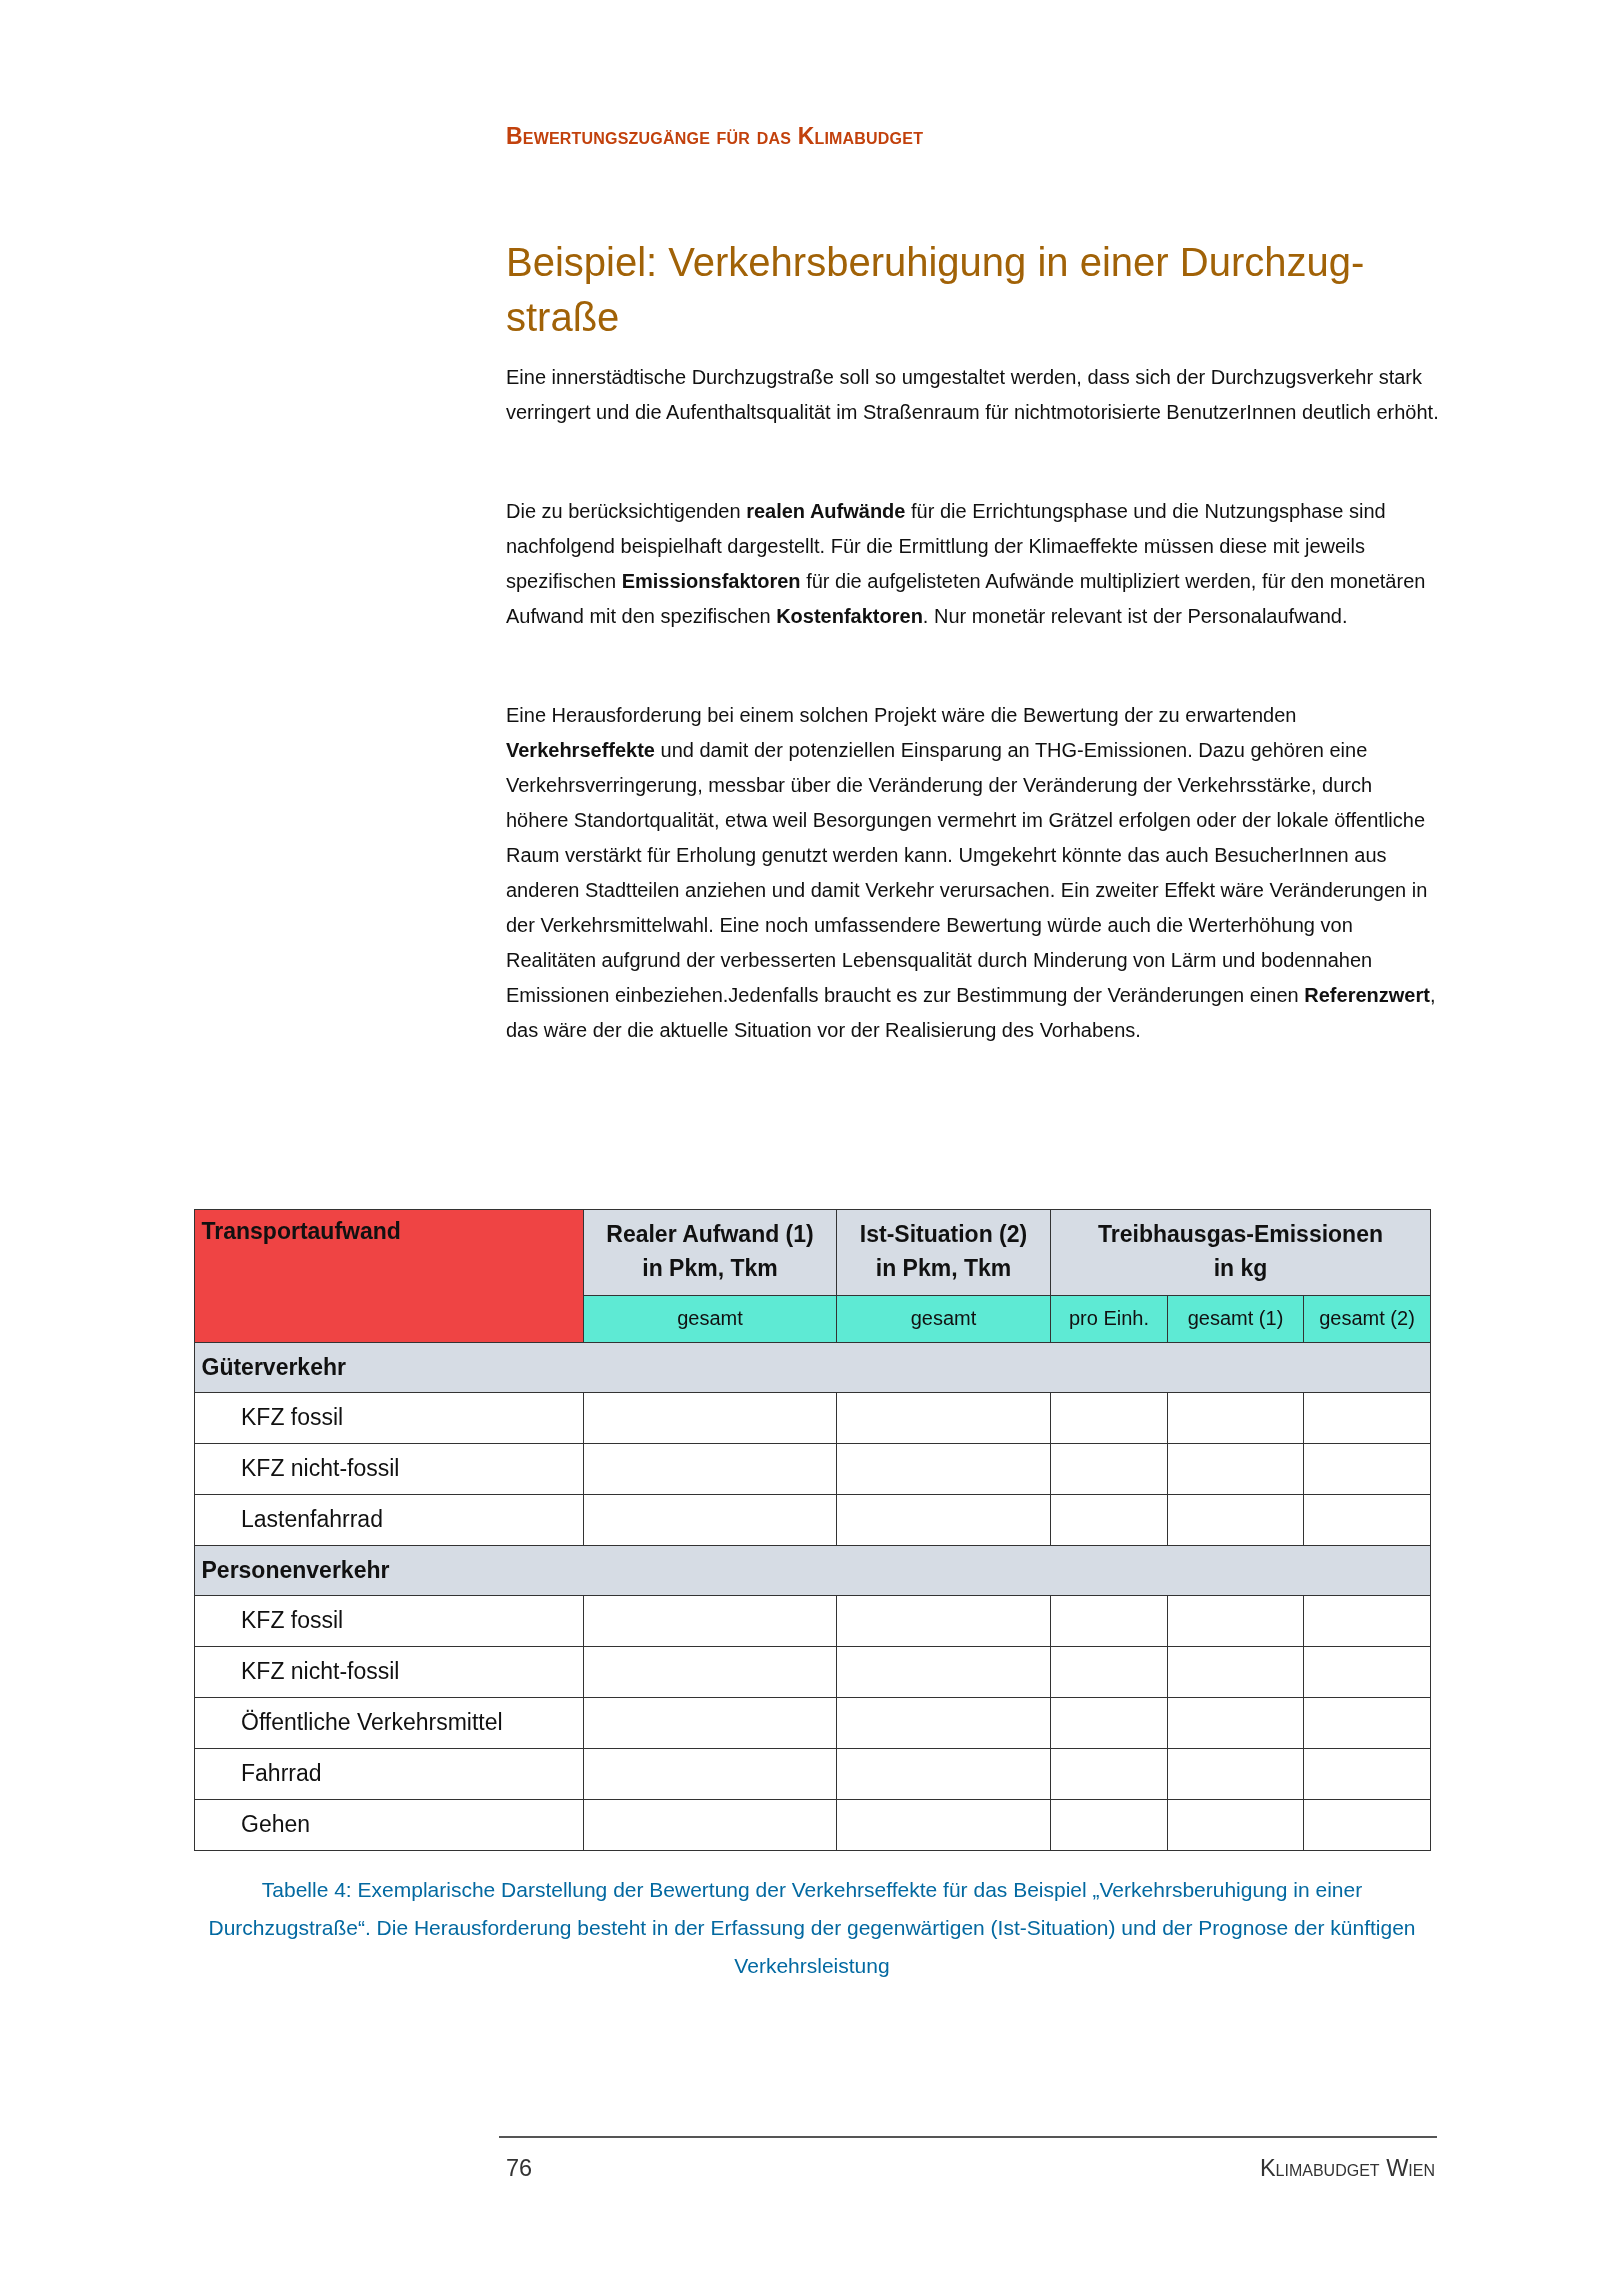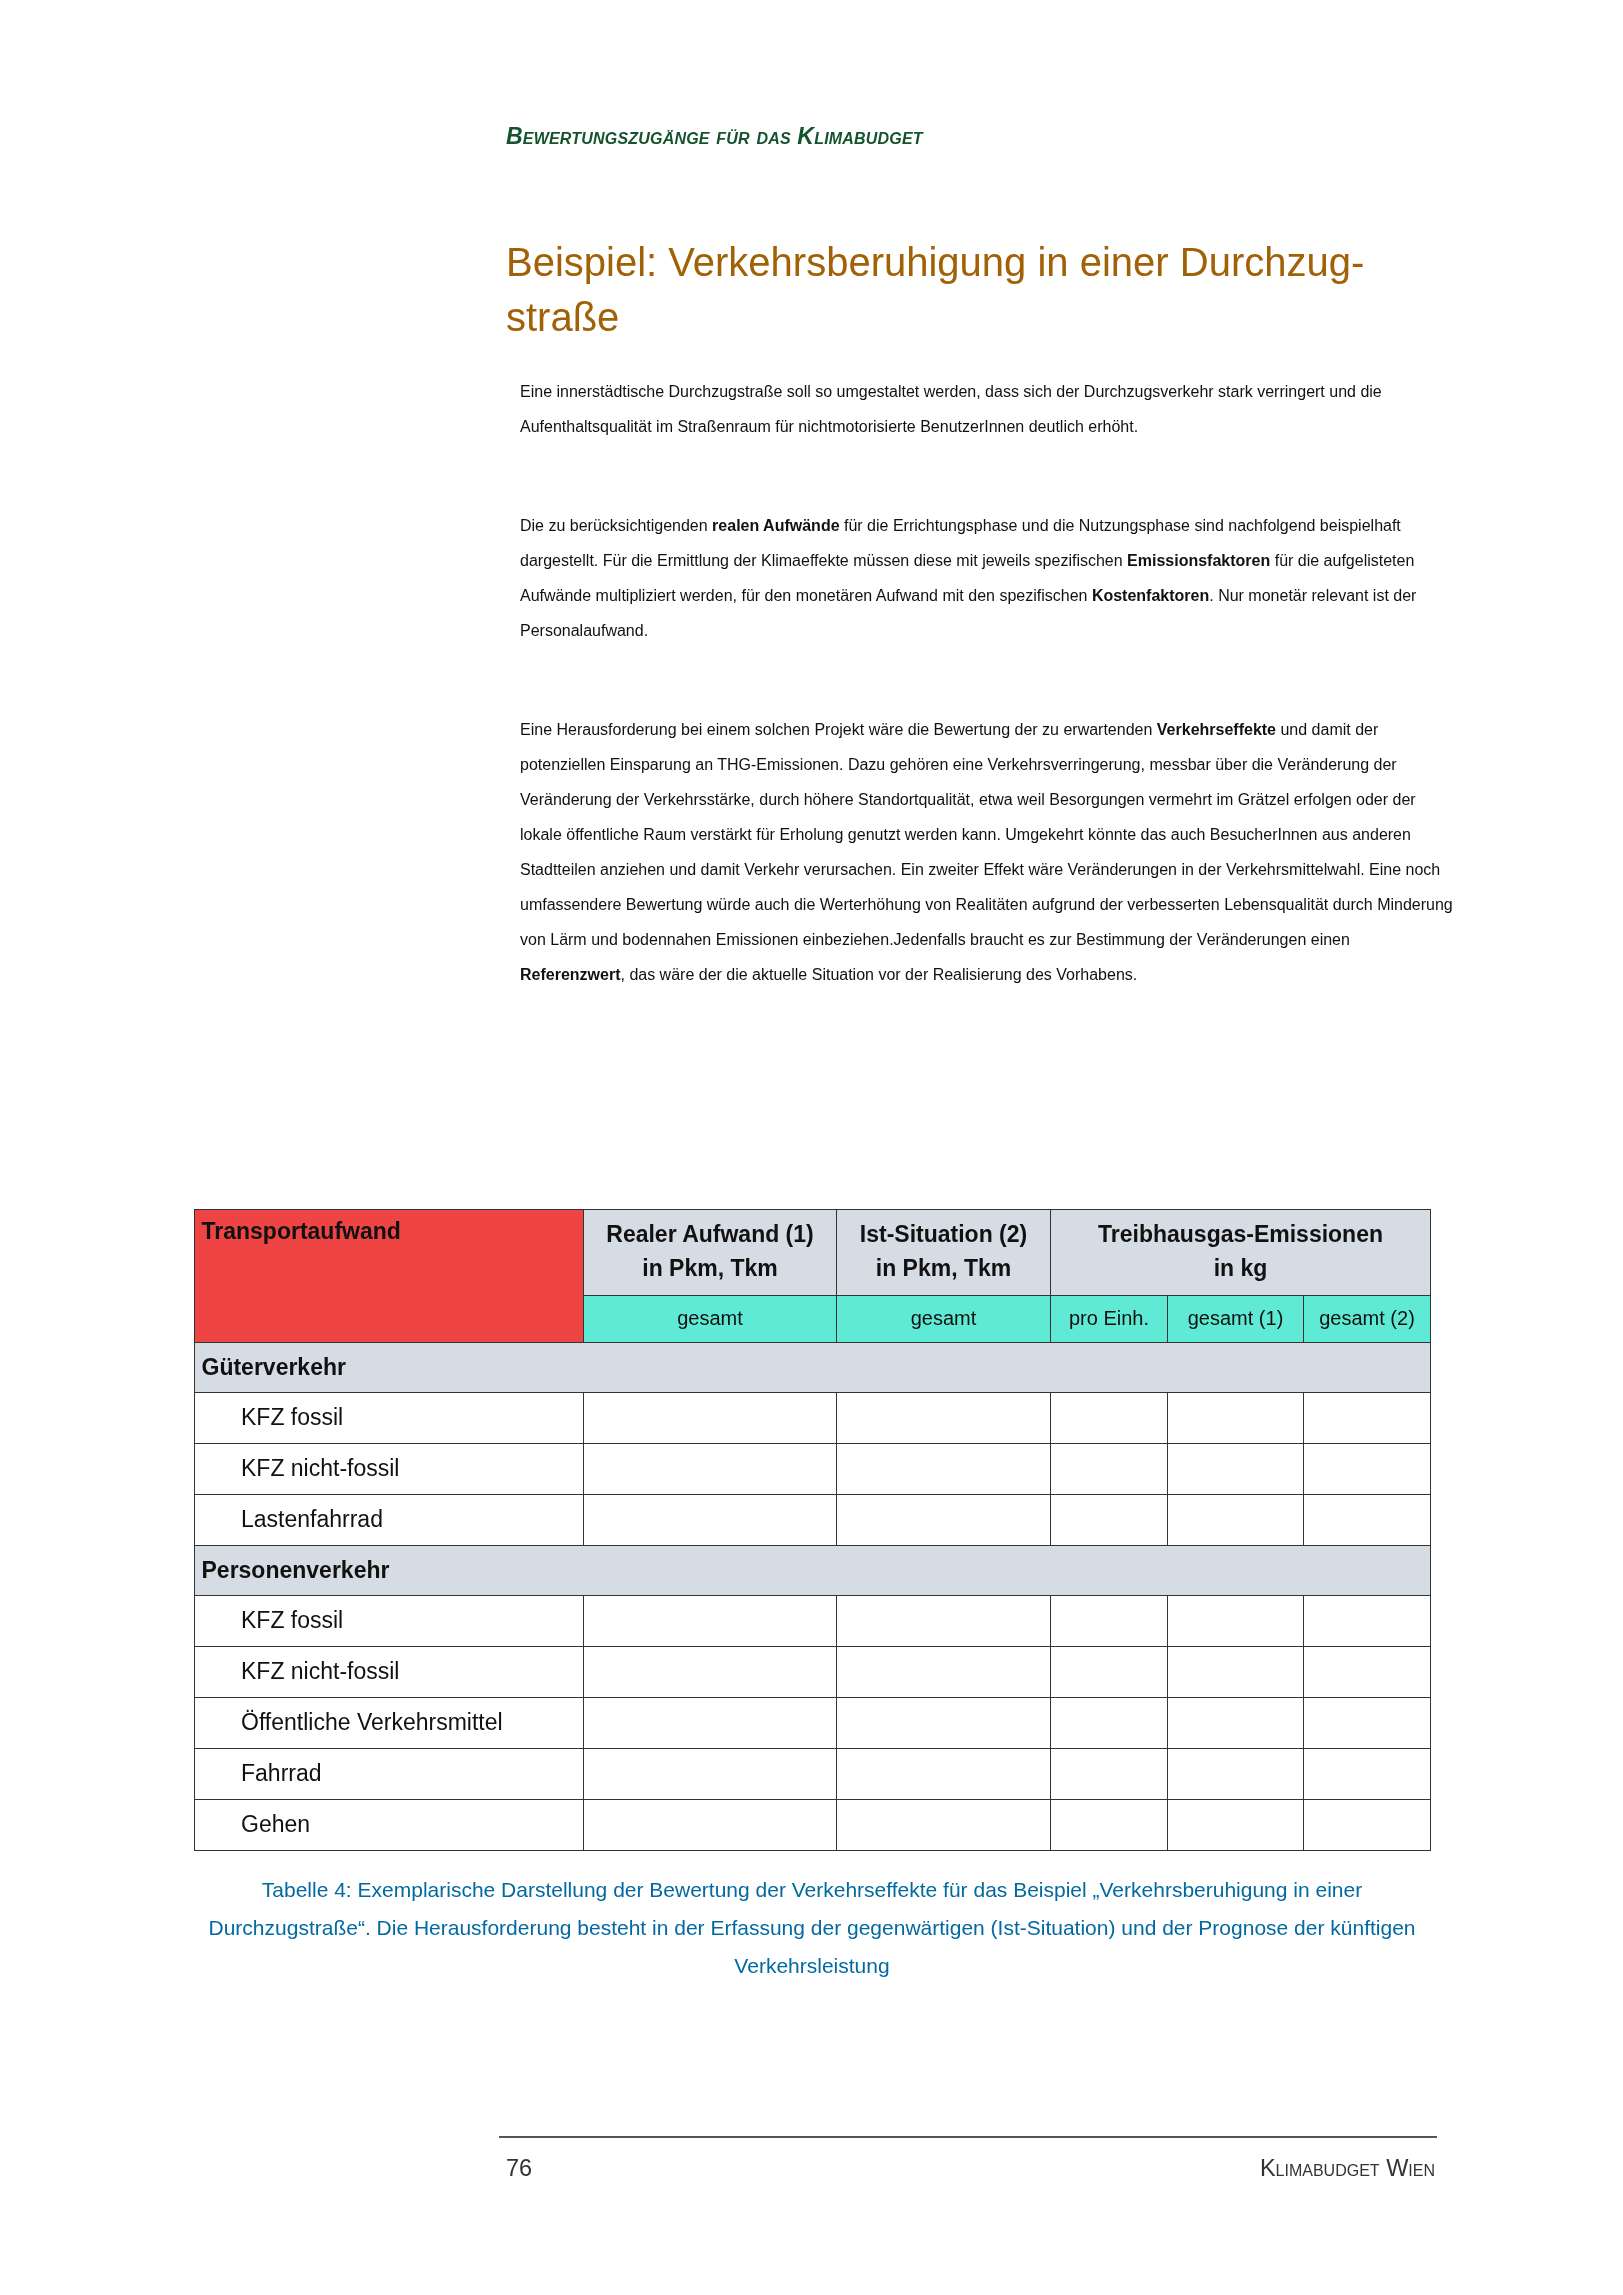--- a/index.html
+++ b/index.html
@@ -2,31 +2,30 @@
 <html style="font-size:13px"><head>
 <meta charset="utf-8">
 <style>
   html, body { margin: 0; padding: 0; background: #ffffff; }
   body {
     width: 1623px; height: 2295px; position: relative; overflow: hidden;
     font-family: "Liberation Sans", "DejaVu Sans", sans-serif; color: #111;
   }
   .running-head {
     position: absolute; left: 506px; top: 123px;
-    font-size: 23px; font-weight: bold; color: #14532d; letter-spacing: 0.2px;
+    font-size: 23px; font-weight: bold; color: #c2410c; letter-spacing: 0.2px;
     font-variant: small-caps;
-    font-style: italic;
   }
   .title {
     position: absolute; left: 506px; top: 235px; width: 933px;
     font-size: 40px; line-height: 55px; font-weight: normal; color: #a16207; margin: 0;
   }
   .body-text {
     position: absolute; left: 506px; width: 933px;
-    font-size: 16px; line-height: 35px; color: #111; margin: 14px;
+    font-size: 20px; line-height: 35px; color: #111; margin: 0;
   }
   .body-text b { font-weight: bold; }
   #p1 { top: 360px; }
   #p2 { top: 494px; }
   #p3 { top: 698px; }
 
   table.tbl {
     position: absolute; left: 194px; top: 1209px; width: 1236px;
     border-collapse: collapse; table-layout: fixed;
     font-size: 23px; color: #111;

